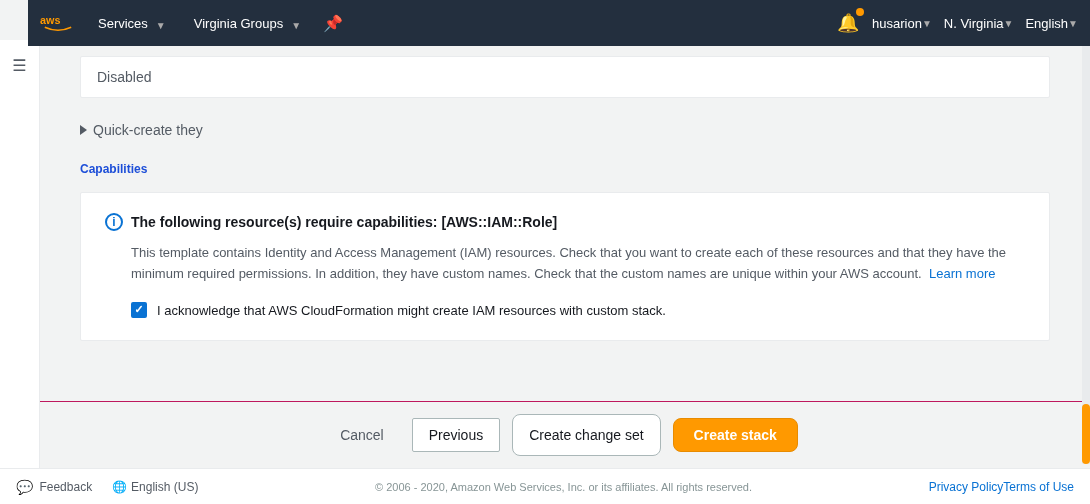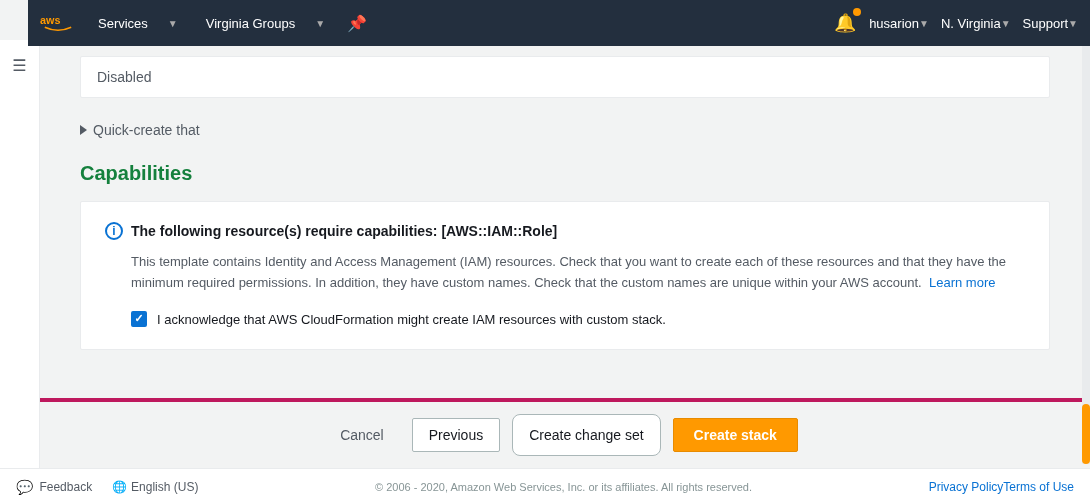--- a/index.html
+++ b/index.html
@@ -22,22 +22,22 @@
       display: flex;
       align-items: center;
       gap: 2px;
     }
     .aws-logo svg { width: 36px; height: 24px; }
     .nav-item {
       color: #fff;
       font-size: 13px;
       cursor: pointer;
       display: flex;
-      align-items: center;
-      gap: 20px;
+      align-items: flex-end;
+      gap: 8px;
       padding: 4px 6px;
       border-radius: 2px;
     }
     .nav-separator { flex: 1; }
     .nav-right {
       display: flex;
       align-items: center;
       gap: 12px;
     }
     .nav-icon-btn {
@@ -142,23 +142,23 @@
       width: 0;
       height: 0;
       border-top: 5px solid transparent;
       border-bottom: 5px solid transparent;
       border-left: 7px solid #545b64;
       display: inline-block;
     }
 
     
     .section-title {
-      font-size: 20px;
+      font-size: 12px;
       font-weight: 700;
-      color: #15803d;
+      color: #1d4ed8;
       margin-bottom: 16px;
     }
 
     .capabilities-box {
       background: #fff;
       border: 1px solid #e9ebed;
       border-radius: 2px;
       padding: 20px 24px;
       margin-bottom: 24px;
     }
@@ -234,21 +234,21 @@
       position: fixed;
       bottom: 36px;
       left: 40px;
       right: 8px;
       background: #f2f3f3;
       display: flex;
       align-items: center;
       justify-content: center;
       gap: 12px;
       padding: 12px 0;
-      border-top: 4px solid #be185d;
+      border-top: 1px solid #be185d;
       z-index: 50;
     }
     .btn-cancel {
       background: transparent;
       border: none;
       color: #545b64;
       font-size: 14px;
       cursor: pointer;
       padding: 8px 16px;
     }
@@ -266,21 +266,21 @@
       border: 1px solid #aab7b8;
       border-radius: 8px;
       color: #16191f;
       font-size: 14px;
       cursor: pointer;
       padding: 12px 16px;
     }
     .btn-primary {
       background: #ff9900;
       border: 1px solid #e88b00;
-      border-radius: 2px;
+      border-radius: 8px;
       color: #fff;
       font-size: 14px;
       font-weight: 700;
       cursor: pointer;
       padding: 8px 20px;
     }
 
     
     .footer {
       position: fixed;
@@ -350,41 +350,41 @@
     </div>
     <div class="nav-user">
       <span>husarion</span>
       <span class="chevron">▼</span>
     </div>
     <div class="nav-user">
       <span>N. Virginia</span>
       <span class="chevron">▼</span>
     </div>
     <div class="nav-user">
-      <span>Support</span>
+      <span>English</span>
       <span class="chevron">▼</span>
     </div>
   </div>
 </nav>
 
 <div class="layout">
 
   <aside class="sidebar">
     <div class="sidebar-hamburger">☰</div>
   </aside>
 
   <main class="main-content">
 
     <div class="disabled-box">
       <span>Disabled</span>
     </div>
 
     <div class="quick-create">
       <span class="triangle"></span>
-      <span>Quick-create that</span>
+      <span>Quick-create they</span>
     </div>
 
     <div>
       <div class="section-title">Capabilities</div>
 
       <div class="capabilities-box">
 
         <div class="cap-header">
           <div class="info-icon">i</div>
           <div class="cap-title">The following resource(s) require capabilities: [AWS::IAM::Role]</div>

